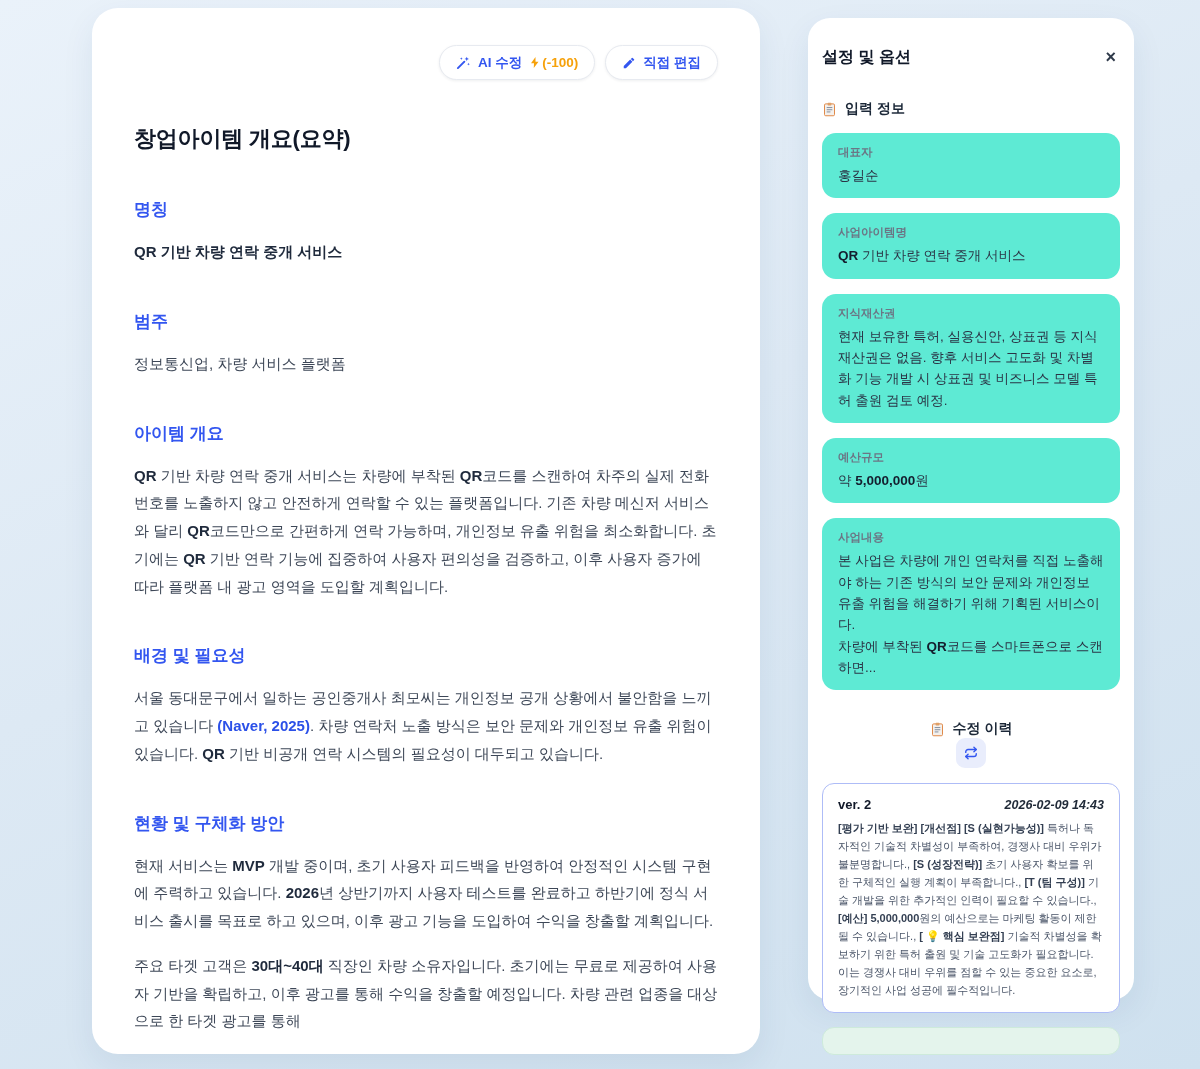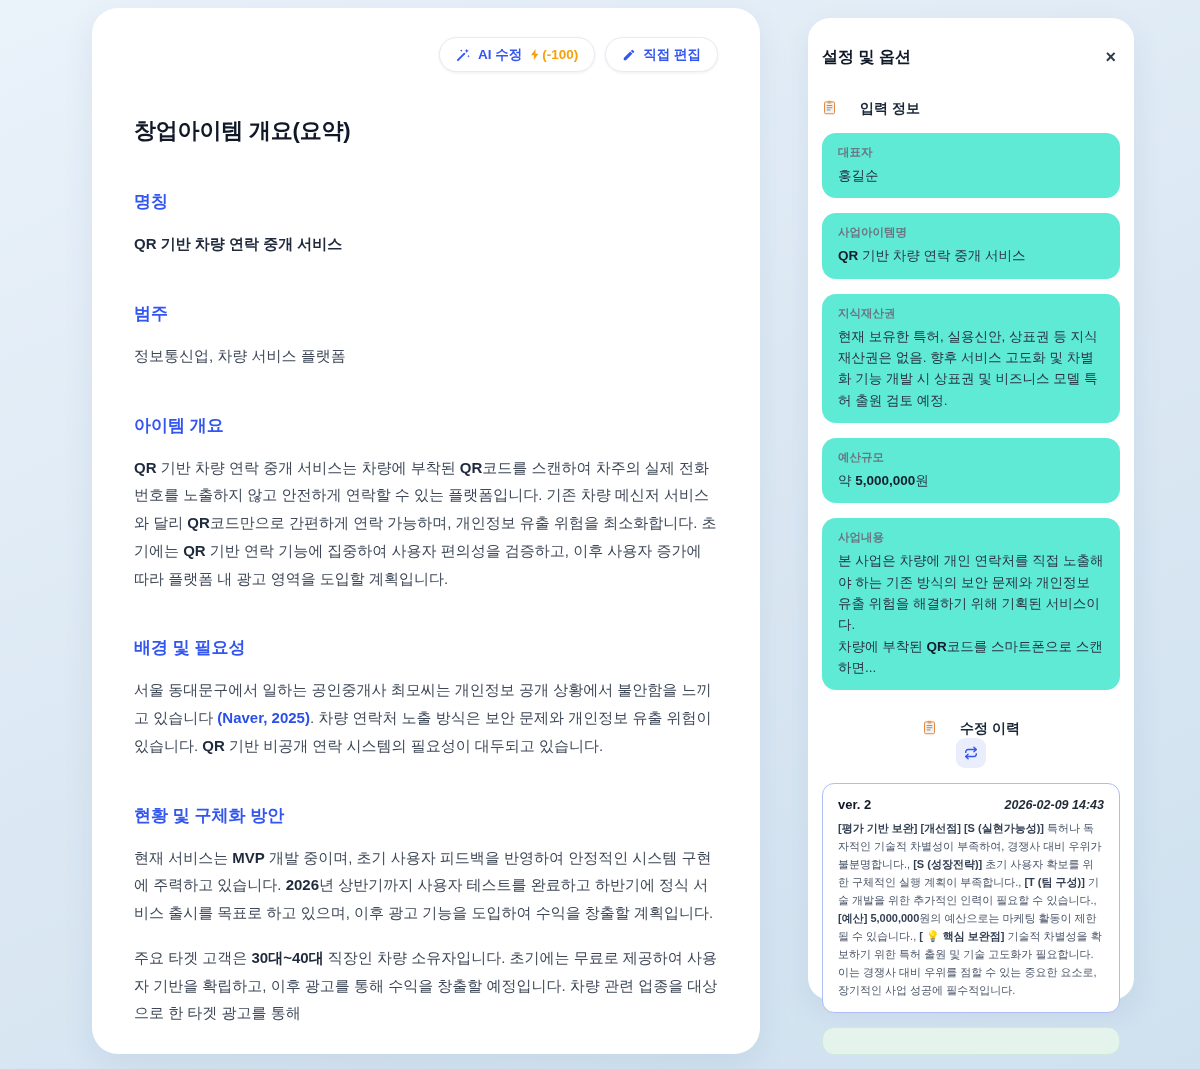--- a/index.html
+++ b/index.html
@@ -10,21 +10,21 @@
     background:linear-gradient(155deg,#eaf2fa 0%,#dde9f4 45%,#cfe1ef 100%);
     color:#1f2937;
   }
   .page { position:relative; width:1200px; height:1069px; overflow:hidden; }
 
   
   .doc-card {
     position:absolute; left:92px; top:8px; width:668px; height:1046px;
     background:#ffffff; border-radius:26px;
     box-shadow:0 12px 32px rgba(30,64,120,.08);
-    padding:29px 42px 40px;
+    padding:37px 42px 40px;
   }
   .toolbar { display:flex; justify-content:flex-end; gap:10px; }
   .btn {
     display:inline-flex; align-items:center; gap:7px;
     background:#fff; border:1px solid #e7eaf0; border-radius:999px;
     padding:9px 16px; font-size:13.5px; font-weight:700; color:#3356f0;
     box-shadow:0 1px 3px rgba(15,23,42,.07); cursor:pointer;
     font-family:inherit; line-height:1;
   }
   .btn .cost { color:#f6a10a; display:inline-flex; align-items:center; gap:1px; }
@@ -40,21 +40,21 @@
   .panel {
     position:absolute; left:808px; top:18px; width:326px; height:982px;
     background:#ffffff; border-radius:22px;
     box-shadow:0 12px 32px rgba(30,64,120,.08);
     padding:28px 14px 26px;
   }
   .panel-head { display:flex; justify-content:space-between; align-items:center; }
   .panel-title { font-size:16px; font-weight:700; color:#101828; margin:0; }
   .close-btn { background:none; border:none; font-size:18px; font-weight:700; color:#2f3a4a; cursor:pointer; line-height:1; padding:2px 4px; font-family:inherit; }
 
-  .sec-head { display:flex; align-items:flex-start; gap:23px; font-size:14px; font-weight:700; color:#1b2737; margin:32px 0 15px; }
+  .sec-head { display:flex; align-items:center; gap:8px; font-size:14px; font-weight:700; color:#1b2737; margin:32px 0 15px; }
   .hist-row { display:flex; justify-content:space-between; align-items:center; margin:30px 0 15px;flex-direction:column; }
   .hist-row .sec-head { margin:0; }
   .refresh-btn { width:30px; height:30px; border-radius:9px; background:#e9edfc; border:none; display:flex; align-items:center; justify-content:center; cursor:pointer; }
 
   .field { background:#5eead4; border-radius:14px; padding:12px 16px; margin-bottom:15px; }
   .field-label { font-size:11.5px; font-weight:600; color:#6b7685; margin-bottom:5px; }
   .field-value { font-size:13.5px; color:#2a3445; line-height:1.58; white-space:pre-line; }
   .field-value .b { font-weight:700; color:#141e2e; }
 
   .ver-card { border-radius:12px; padding:13px 15px; }

